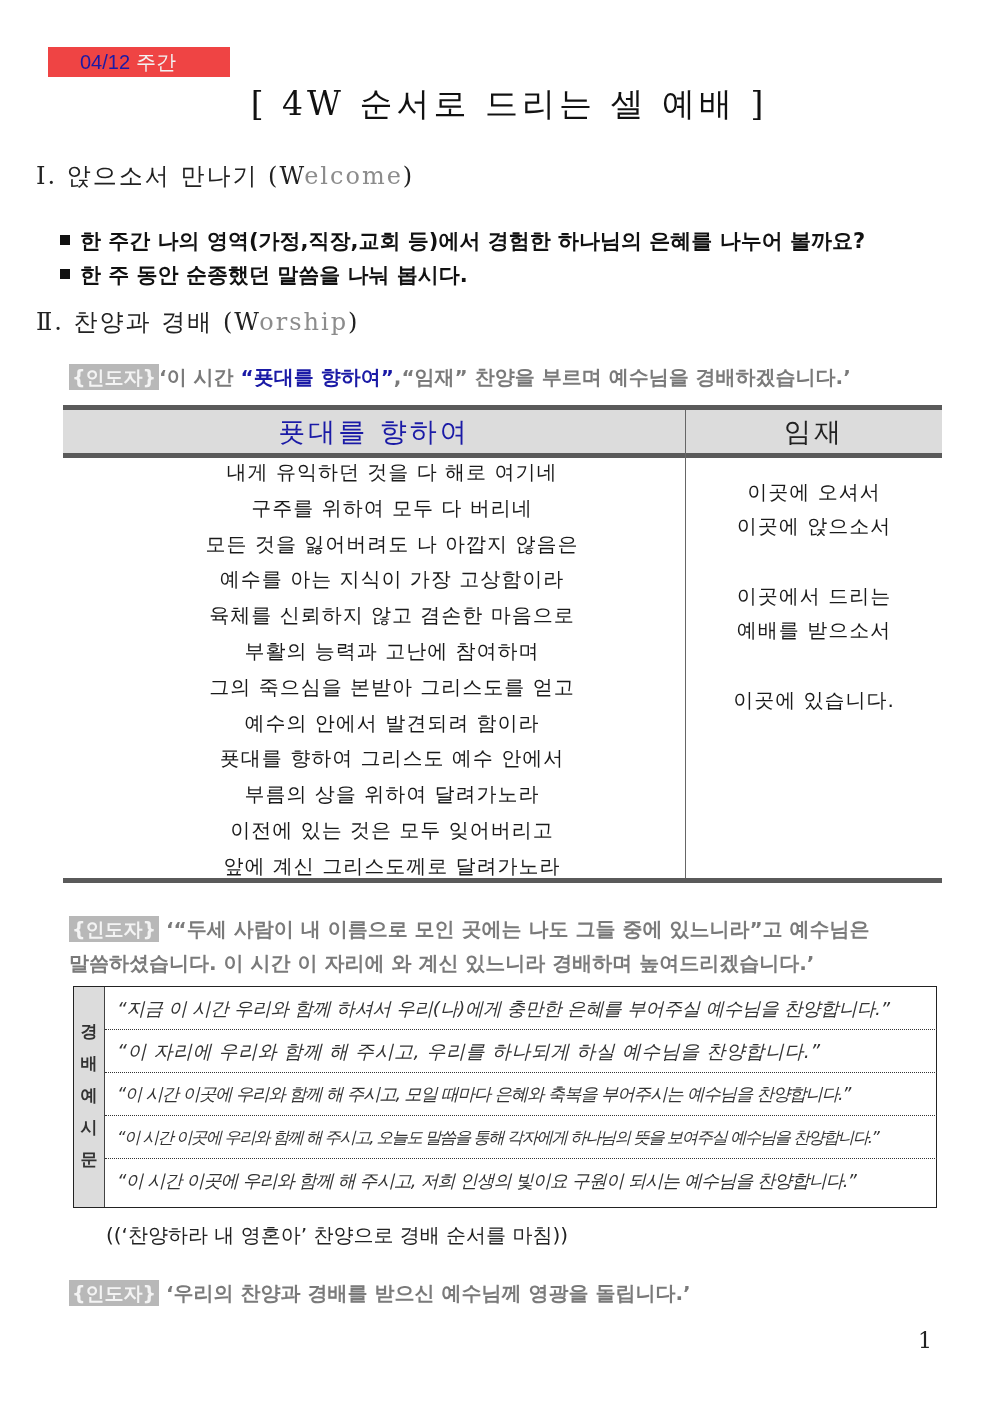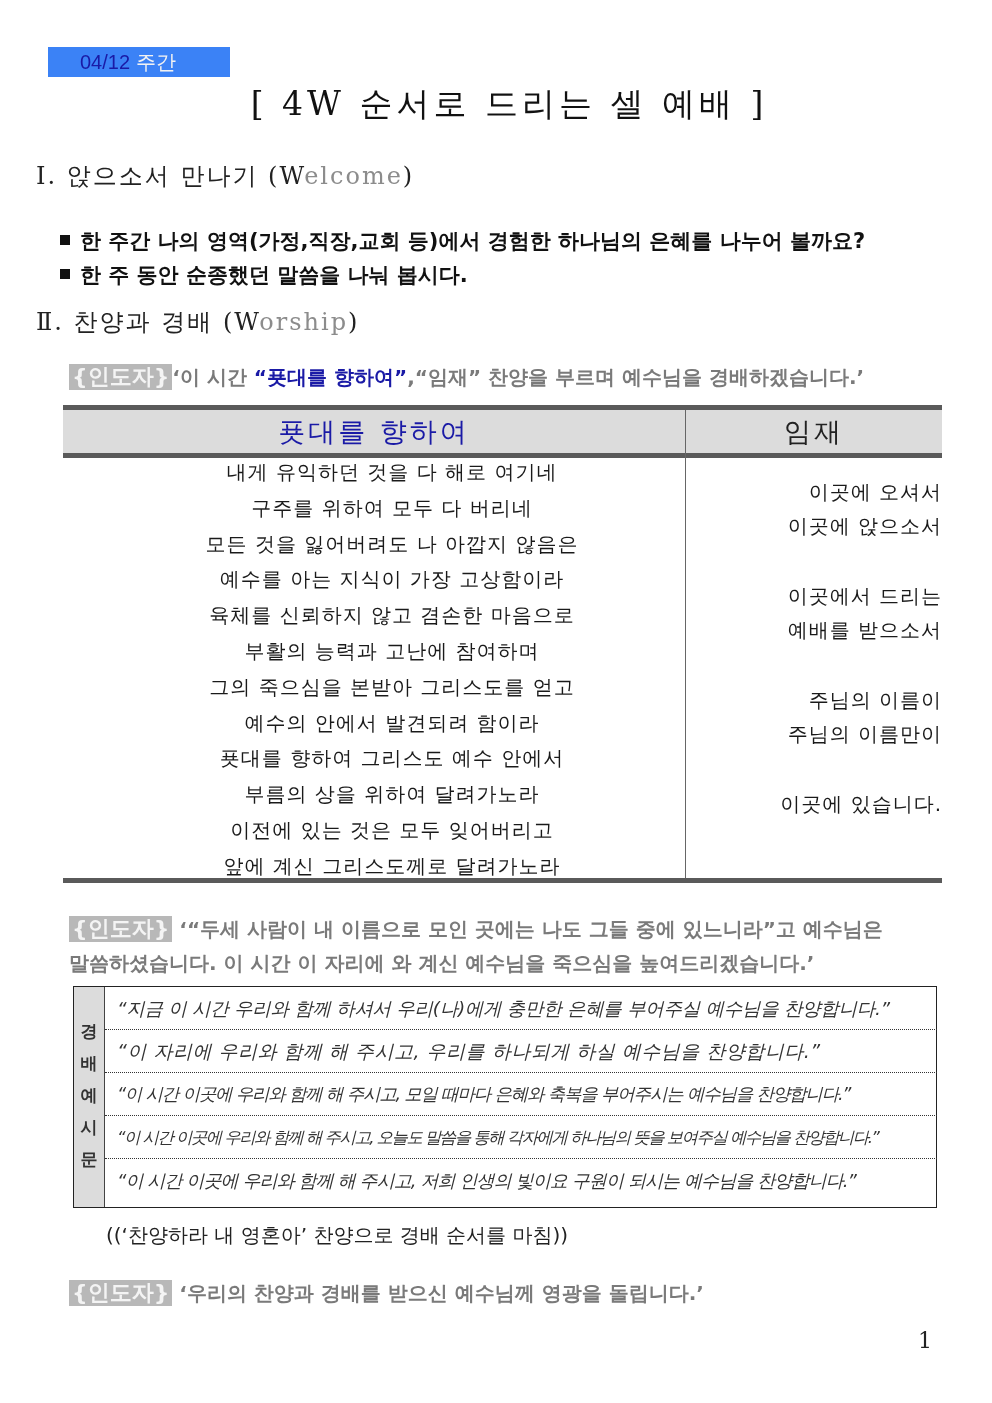--- a/index.html
+++ b/index.html
@@ -6,21 +6,21 @@
   body {
     width: 992px; height: 1403px; position: relative; overflow: hidden;
     font-family: "DejaVu Serif", "Liberation Serif", serif;
     color: #111111;
   }
   .abs { position: absolute; }
 
   
   .date-tag {
     left: 48px; top: 47px; width: 182px; height: 30px;
-    background: #3b82f6;
+    background: #ef4444;
     font-family: "Liberation Sans", "DejaVu Sans", sans-serif;
     font-size: 20px; line-height: 30px;
   }
   .date-tag .num { color: #1a1aa6; margin-left: 32px; }
   .date-tag .wk { color: #f2f2f2; margin-left: 6px; }
 
   .title {
     left: 0; top: 82px; width: 992px; text-align: center;
     font-size: 33px; letter-spacing: 4px; padding-left: 13px;
     font-family: "DejaVu Serif", serif;
@@ -37,21 +37,21 @@
   .bullets {
     left: 60px; top: 224px; width: 920px;
     font-family: "DejaVu Sans", sans-serif; font-weight: bold;
     font-size: 21px; line-height: 34px; color: #111;
   }
   .bullets .item { white-space: nowrap; }
   .bullets .sq { display: inline-block; width: 10px; height: 10px; background: #111; margin-right: 10px; vertical-align: 3px; }
 
   .leader-tag {
     display: inline-block; background: #b8b8b8; color: #f4f4f4;
-    font-family: "DejaVu Sans", sans-serif; font-size: 22px;
+    font-family: "DejaVu Sans", sans-serif; font-size: 19px;
     padding: 0 3px; line-height: 26px;
   }
   .leader-line {
     font-family: "DejaVu Sans", sans-serif; font-weight: bold;
     font-size: 20px; color: #7a7a7a; white-space: nowrap;
   }
   .leader-line .blue { color: #1a1aa6; }
 
   
   .song-table {
@@ -71,21 +71,21 @@
   .song-table .lyrics {
     position: absolute; left: 18px; top: 50px; width: 622px; text-align: center;
     font-family: "DejaVu Sans", sans-serif; font-size: 20px; line-height: 35.8px; color: #1a1a1a;
     letter-spacing: 1px;
   }
   .song-table .lyrics .ln { display: block; white-space: nowrap; }
   .song-table .right {
     position: absolute; left: 623px; top: 52px; width: 256px; text-align: center;
     font-family: "DejaVu Sans", sans-serif; font-size: 20px; line-height: 34px; color: #1a1a1a; letter-spacing: 1px;
   }
-  .song-table .right .stanza { display: block; margin-top: 18px; margin-bottom: 36px; text-align: right; }
+  .song-table .right .stanza { display: block; margin-top: 18px; margin-bottom: 36px; }
   .song-table .right .stanza:first-child { margin-top: 18px; }
   .song-table .right .ln { display: block; white-space: nowrap; }
 
   
   .worship-box {
     left: 73px; top: 986px; width: 864px; height: 222px;
     border: 1px solid #222; box-sizing: border-box;
   }
   .worship-box .side {
     position: absolute; left: 0; top: 0; width: 30px; height: 220px;
@@ -175,35 +175,31 @@
   <div class="right">
     <span class="stanza">
       <span class="ln">이곳에 오셔서</span>
       <span class="ln">이곳에 앉으소서</span>
     </span>
     <span class="stanza">
       <span class="ln">이곳에서 드리는</span>
       <span class="ln">예배를 받으소서</span>
     </span>
     <span class="stanza">
-      <span class="ln">주님의 이름이</span>
-      <span class="ln">주님의 이름만이</span>
-    </span>
-    <span class="stanza">
       <span class="ln">이곳에 있습니다.</span>
     </span>
   </div>
   <div class="bar" style="top:473px;"></div>
 </div>
 
 <div class="abs leader-line" style="left:69px; top:916px;">
   <span class="leader-tag">{인도자}</span><span> ‘“두세 사람이 내 이름으로 모인 곳에는 나도 그들 중에 있느니라”고 예수님은</span>
 </div>
 <div class="abs leader-line" style="left:69px; top:950px;">
-  <span>말씀하셨습니다. 이 시간 이 자리에 와 계신 예수님을 죽으심을 높여드리겠습니다.’</span>
+  <span>말씀하셨습니다. 이 시간 이 자리에 와 계신 있느니라 경배하며 높여드리겠습니다.’</span>
 </div>
 
 <div class="abs worship-box">
   <div class="side">
     <div class="chars">
       <span class="ch">경</span>
       <span class="ch">배</span>
       <span class="ch">예</span>
       <span class="ch">시</span>
       <span class="ch">문</span>

